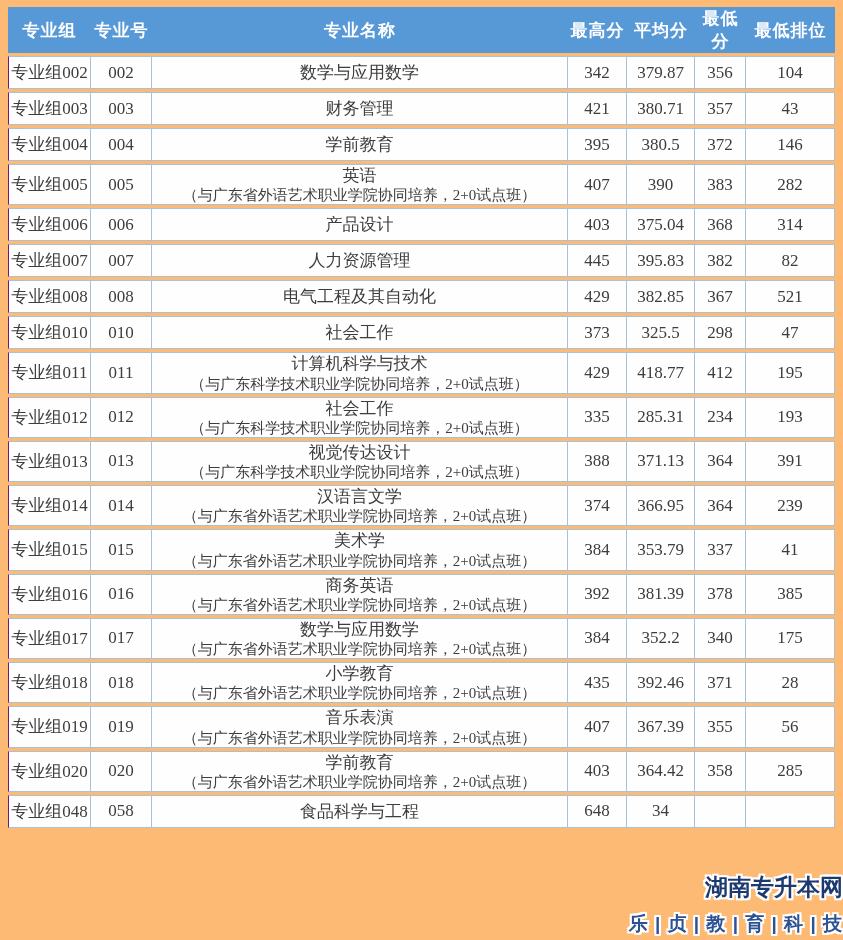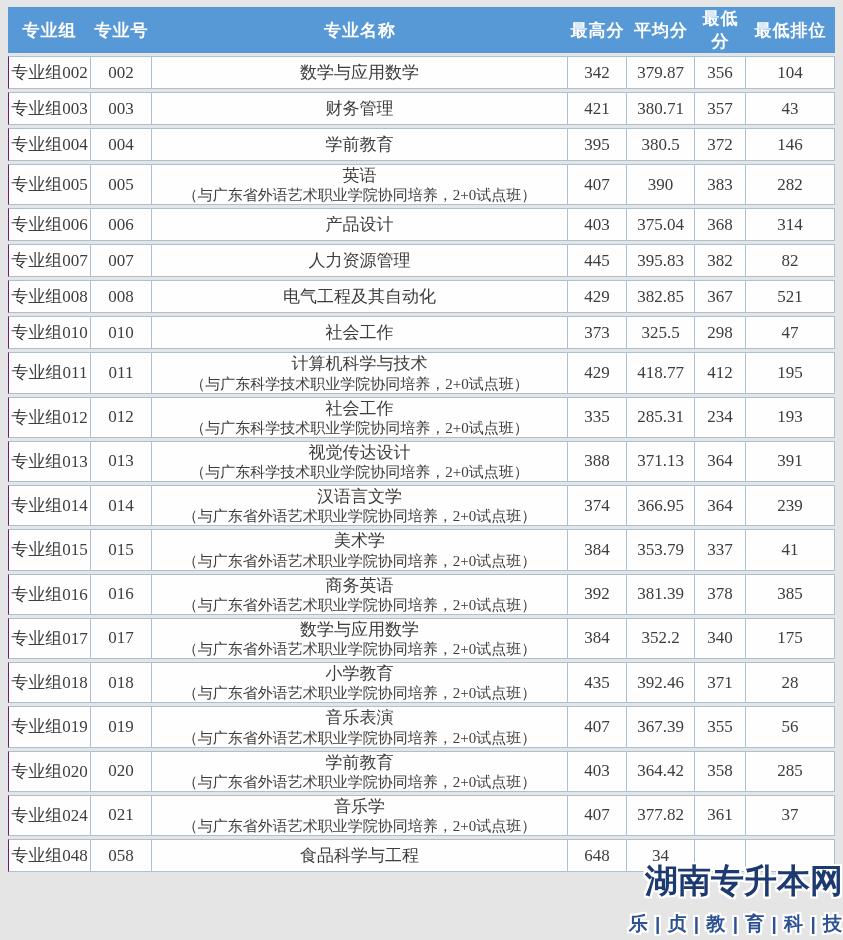--- a/index.html
+++ b/index.html
@@ -3,21 +3,21 @@
 <meta charset="utf-8">
 <style>
   * { box-sizing: border-box; }
   html, body { margin: 0; padding: 0; }
   body { background: #ffffff; }
 
   .page {
     position: relative;
     width: 843px;
     height: 940px;
-    background: #e5e5e5;
+    background: #fdba74;
     overflow: hidden;
     font-family: "Liberation Serif", "DejaVu Serif", serif;
   }
 
   table.scores {
     border-collapse: separate;
     border-spacing: 0 3px;
     table-layout: fixed;
     width: 827px;
     margin: 4px 8px 0 8px;
@@ -60,21 +60,21 @@
     position: absolute;
     right: 0;
     bottom: 6px;
     text-align: right;
     z-index: 5;
     pointer-events: none;
   }
   .wm-title {
     font-family: "Liberation Sans", "DejaVu Sans", sans-serif;
     font-weight: bold;
-    font-size: 33px;
+    font-size: 23px;
     line-height: 1.05;
     color: #1d3a70;
     letter-spacing: 0px;
     text-shadow:
       -2px -2px 0 #fff, 2px -2px 0 #fff, -2px 2px 0 #fff, 2px 2px 0 #fff,
       0 -2px 0 #fff, 0 2px 0 #fff, -2px 0 0 #fff, 2px 0 0 #fff;
     white-space: nowrap;
   }
   .wm-sub {
     font-family: "Liberation Sans", "DejaVu Sans", sans-serif;
@@ -319,32 +319,20 @@
           <td>020</td>
           <td>
             <span class="mname">学前教育</span>
             <span class="note">（与广东省外语艺术职业学院协同培养，2+0试点班）</span>
           </td>
           <td>403</td>
           <td>364.42</td>
           <td>358</td>
           <td>285</td>
         </tr>
-        <tr class="double">
-          <td>专业组024</td>
-          <td>021</td>
-          <td>
-            <span class="mname">音乐学</span>
-            <span class="note">（与广东省外语艺术职业学院协同培养，2+0试点班）</span>
-          </td>
-          <td>407</td>
-          <td>377.82</td>
-          <td>361</td>
-          <td>37</td>
-        </tr>
         <tr class="single">
           <td>专业组048</td>
           <td>058</td>
           <td>
             <span class="mname">食品科学与工程</span>
           </td>
           <td>648</td>
           <td>34</td>
           <td></td>
           <td></td>

